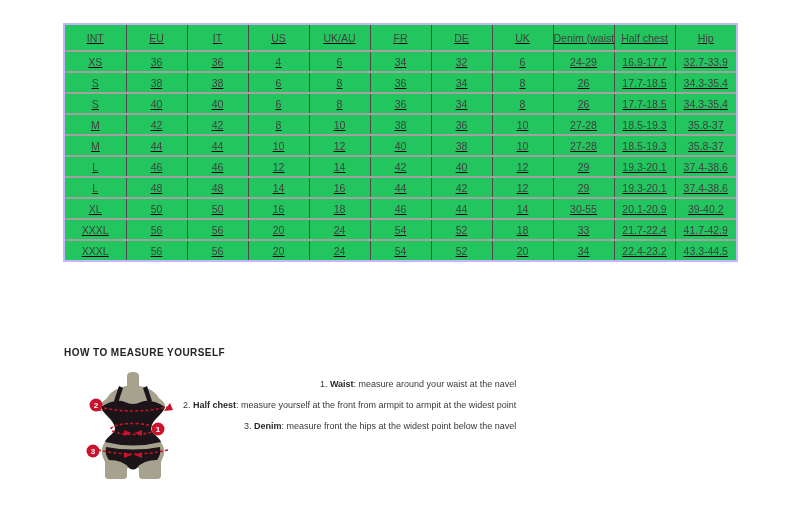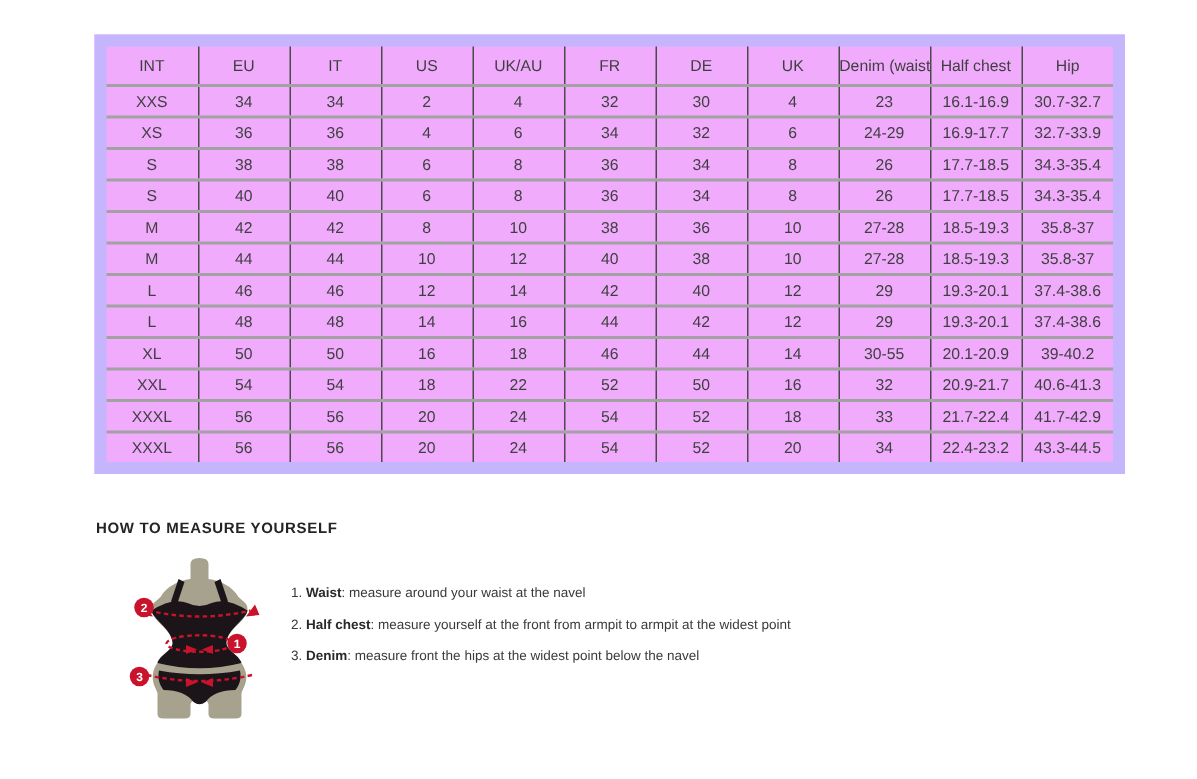--- a/index.html
+++ b/index.html
@@ -4,21 +4,21 @@
 <style>
   html,body { margin:0; padding:0; }
   body {
     width:798px; height:519px; position:relative; background:#ffffff;
     font-family:"Liberation Sans", sans-serif; overflow:hidden;
   }
 
   
   .table-wrap {
     position:absolute; left:63px; top:23px; width:671px;
-    border:8px solid #c4b5fd; background:#f0abfc;
+    border:2px solid #c4b5fd; background:#22c55e;text-decoration:underline;
   }
   table.size-table {
     width:100%; border-collapse:collapse; table-layout:fixed;
     font-size:10.5px; color:#3f3f3f;
   }
   .size-table th, .size-table td {
     border-left:1px solid #4a4a4a; border-right:1px solid #4a4a4a;
     border-top:2px solid #a2a2a2; border-bottom:2px solid #a2a2a2;
     text-align:center; vertical-align:middle;
     font-weight:normal; padding:0; overflow:hidden; white-space:nowrap;
@@ -30,22 +30,22 @@
   .size-table tbody tr:last-child td { border-bottom:none; }
 
   
   .measure-title {
     position:absolute; left:64px; top:347px;
     font-size:10px; font-weight:bold; letter-spacing:0.45px; color:#27222 3;
     color:#272223;
   }
   .figure-box { position:absolute; left:85px; top:372px; width:95px; height:110px; }
   .steps {
-    position:absolute; left:176px; top:372px; margin:18px; padding:0; list-style:none;
-    font-size:9px; color:#3a3a3a;
+    position:absolute; left:176px; top:372px; margin:7px; padding:0; list-style:none;
+    font-size:9px; color:#3a3a3a;text-align:right;
   }
   .steps li { margin-bottom:11px; line-height:10px; }
   .steps .term { font-weight:bold; color:#2c2828; }
 </style>
 </head>
 <body>
 
 <div class="table-wrap">
   <table class="size-table">
     <thead>
@@ -58,33 +58,20 @@
           <th>FR</th>
           <th>DE</th>
           <th>UK</th>
           <th>Denim (waist)</th>
           <th>Half chest</th>
           <th>Hip</th>
         </tr>
     </thead>
     <tbody>
         <tr>
-          <td>XXS</td>
-          <td>34</td>
-          <td>34</td>
-          <td>2</td>
-          <td>4</td>
-          <td>32</td>
-          <td>30</td>
-          <td>4</td>
-          <td>23</td>
-          <td>16.1-16.9</td>
-          <td>30.7-32.7</td>
-        </tr>
-        <tr>
           <td>XS</td>
           <td>36</td>
           <td>36</td>
           <td>4</td>
           <td>6</td>
           <td>34</td>
           <td>32</td>
           <td>6</td>
           <td>24-29</td>
           <td>16.9-17.7</td>
@@ -173,33 +160,20 @@
           <td>50</td>
           <td>50</td>
           <td>16</td>
           <td>18</td>
           <td>46</td>
           <td>44</td>
           <td>14</td>
           <td>30-55</td>
           <td>20.1-20.9</td>
           <td>39-40.2</td>
-        </tr>
-        <tr>
-          <td>XXL</td>
-          <td>54</td>
-          <td>54</td>
-          <td>18</td>
-          <td>22</td>
-          <td>52</td>
-          <td>50</td>
-          <td>16</td>
-          <td>32</td>
-          <td>20.9-21.7</td>
-          <td>40.6-41.3</td>
         </tr>
         <tr>
           <td>XXXL</td>
           <td>56</td>
           <td>56</td>
           <td>20</td>
           <td>24</td>
           <td>54</td>
           <td>52</td>
           <td>18</td>

